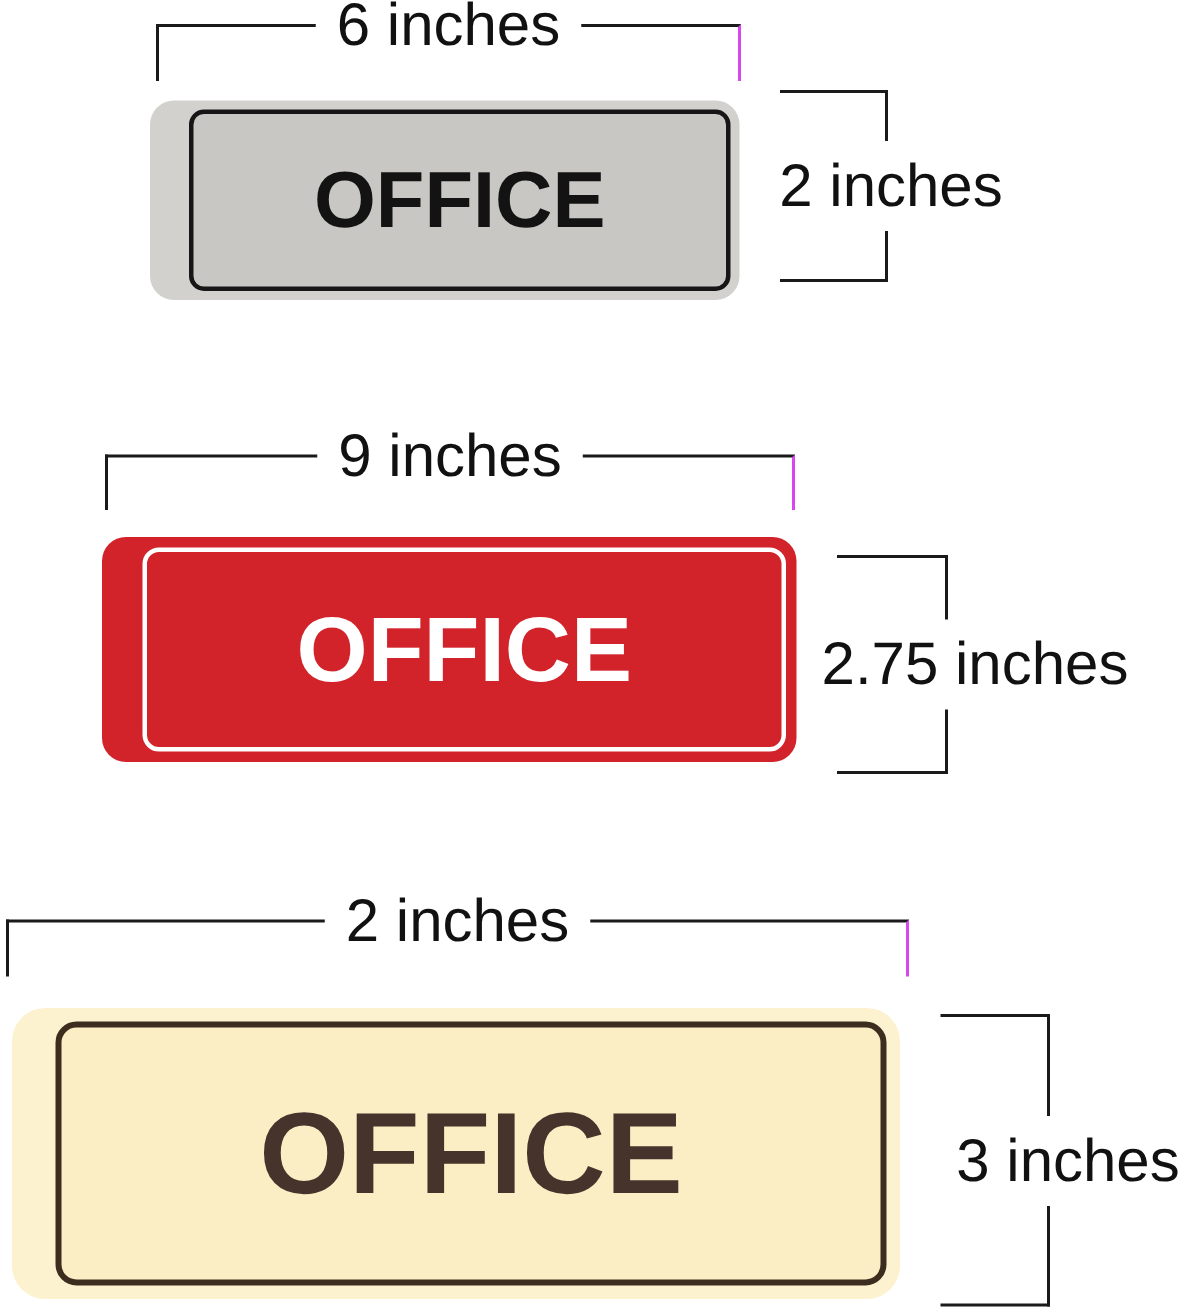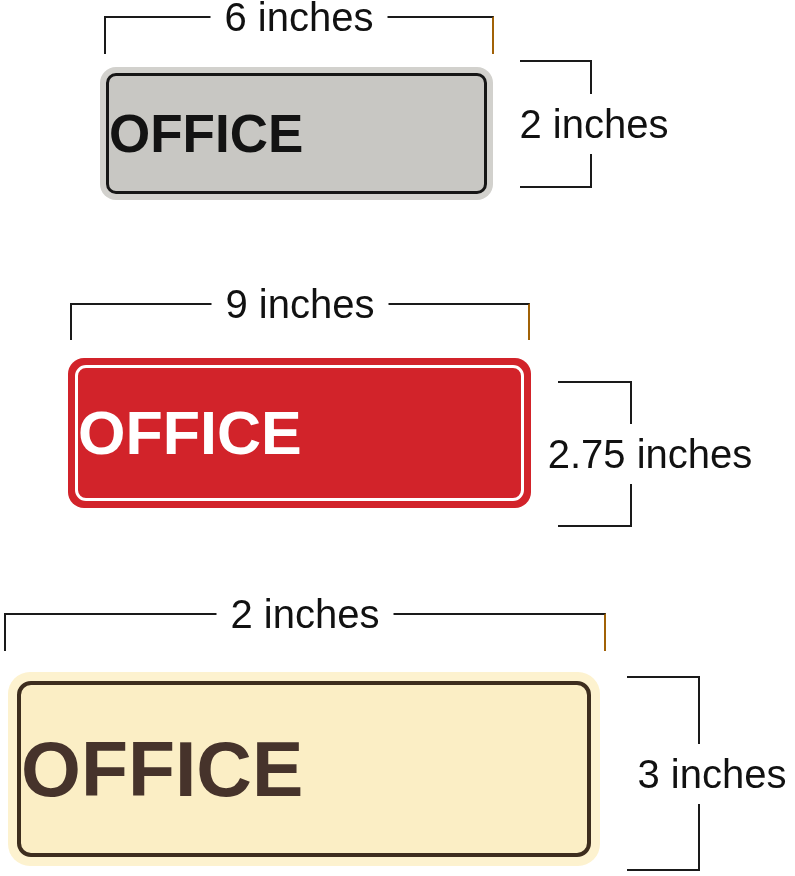--- a/index.html
+++ b/index.html
@@ -15,21 +15,21 @@
     background: #ffffff;
     overflow: hidden;
   }
   * { box-sizing: border-box; }
 
   
   .dim-top {
     position: absolute;
     border-top: 2px solid #1a1a1a;
     border-left: 2px solid #1a1a1a;
-    border-right: 2px solid #a16207;
+    border-right: 2px solid #d946ef;
   }
   .dim-top .dim-label {
     position: absolute;
     left: 50%;
     top: -1px;
     transform: translate(-50%, -50%);
     background: #ffffff;
     padding: 0 14px;
     white-space: nowrap;
     font-size: 40px;
@@ -56,21 +56,22 @@
   }
 
   
   .sign {
     position: absolute;
   }
   .sign-inner {
     position: absolute;
     display: flex;
     align-items: center;
-    justify-content: flex-start;
+    justify-content: center;
+    margin-left: 20px;
   }
   .sign-text {
     font-weight: bold;
     white-space: nowrap;
   }
 
   
   .sign-gray {
     background: #d2d1cd;
     border-radius: 16px;
@@ -140,21 +141,21 @@
   <div class="dim-top" style="left:70px; top:303px; width:460px; height:37px;">
     <span class="dim-label">9 inches</span>
   </div>
 
   <div class="sign sign-red" style="left:68px; top:358px; width:463px; height:150px;">
     <div class="sign-inner">
       <span class="sign-text">OFFICE</span>
     </div>
   </div>
 
-  <div class="dim-right" style="left:558px; top:381px; width:74px; height:146px;">
+  <div class="dim-right" style="left:558px; top:370px; width:74px; height:146px;">
     <span class="dim-label" style="margin-left:20px;">2.75 inches</span>
   </div>
 
   <div class="dim-top" style="left:4px; top:613px; width:602px; height:38px;">
     <span class="dim-label">2 inches</span>
   </div>
 
   <div class="sign sign-cream" style="left:8px; top:672px; width:592px; height:194px;">
     <div class="sign-inner">
       <span class="sign-text">OFFICE</span>

